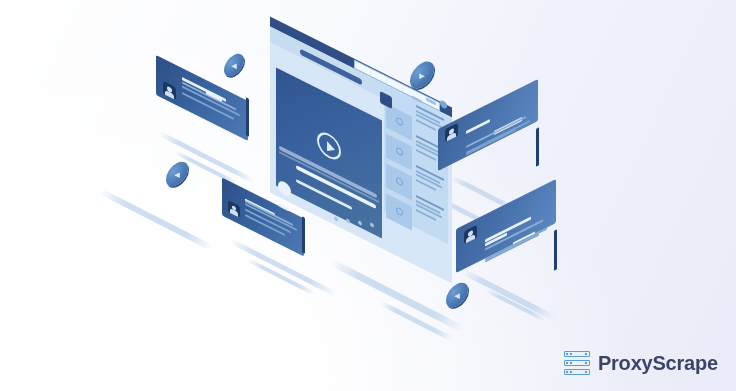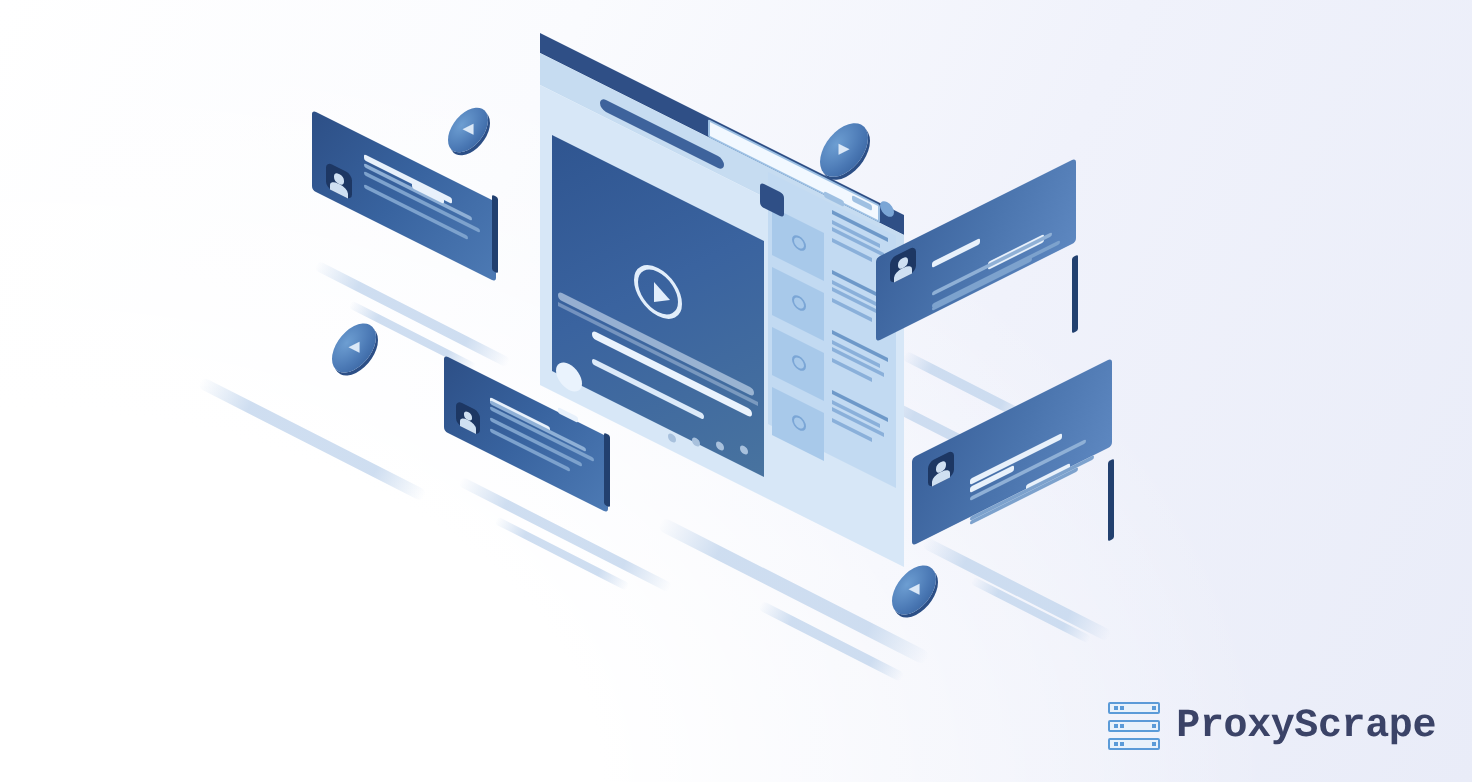--- a/index.html
+++ b/index.html
@@ -97,21 +97,21 @@
   #logo{position:absolute;right:18px;bottom:16px;display:flex;align-items:center;gap:8px;}
   #logo .mark{width:26px;height:24px;display:flex;flex-direction:column;justify-content:space-between;}
   #logo .mark .bar{
     height:6px;border:1.4px solid #5b9bd8;border-radius:1px;
     background:#e9f2fb;display:flex;align-items:center;padding:0 1.5px;box-sizing:border-box;gap:1.5px;
   }
   #logo .mark .bar i{display:block;width:2px;height:2px;background:#5b9bd8;}
   #logo .mark .bar .fill{flex:1;}
   #logo .wordmark{
     font-size:20px;font-weight:bold;color:#3b4367;letter-spacing:-.2px;
-    font-family:Liberation Mono, monospace;
+    font-family:Liberation Sans, sans-serif;
   }
 </style>
 </head>
 <body>
 
 <div id="stage">
 
   <div class="streak" style="left:158px;top:130px;width:108px;height:5px;"></div>
   <div class="streak" style="left:175px;top:150px;width:70px;height:4px;"></div>
   <div class="streak" style="left:230px;top:238px;width:118px;height:5px;"></div>

